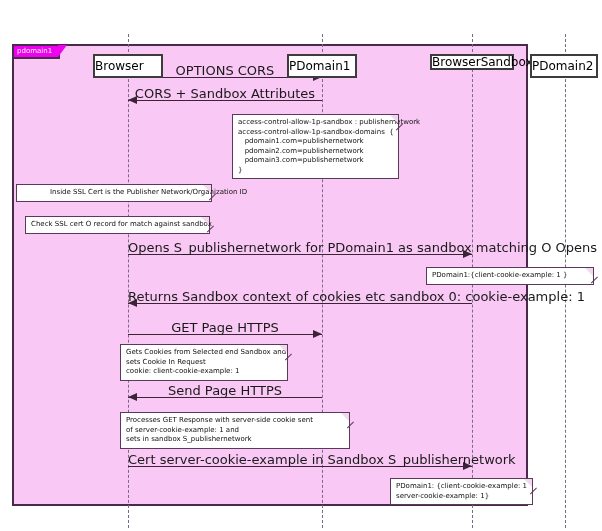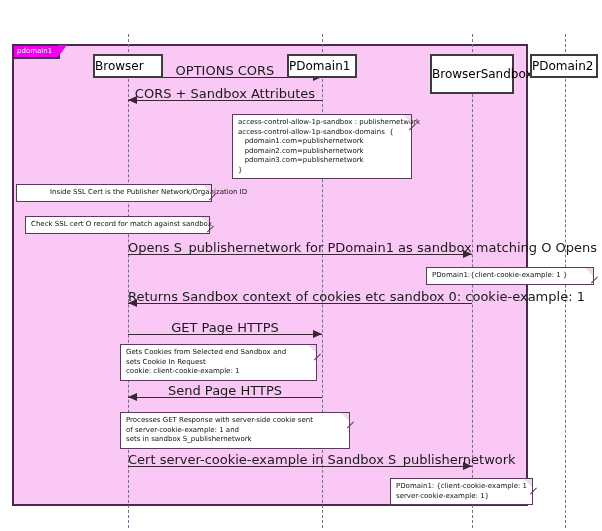--- a/index.html
+++ b/index.html
@@ -152,21 +152,21 @@
 
   <div id="lifelines-layer">
       <div class="lifeline-head" style="left: 93px; top: 10px; width: 70px; height: 24px;">
         <span>Browser</span>
       </div>
       <div class="lifeline-line" style="left: 128px; top: 34px; height: 494px;"></div>
       <div class="lifeline-head" style="left: 287px; top: 10px; width: 70px; height: 24px;">
         <span>PDomain1</span>
       </div>
       <div class="lifeline-line" style="left: 322px; top: 34px; height: 494px;"></div>
-      <div class="lifeline-head" style="left: 430px; top: 10px; width: 84px; height: 40px;">
+      <div class="lifeline-head" style="left: 430px; top: 10px; width: 84px; height: 16px;">
         <span>BrowserSandbox</span>
       </div>
       <div class="lifeline-line" style="left: 472px; top: 34px; height: 494px;"></div>
       <div class="lifeline-head" style="left: 530px; top: 10px; width: 68px; height: 24px;">
         <span>PDomain2</span>
       </div>
       <div class="lifeline-line" style="left: 565px; top: 34px; height: 494px;"></div>
     </div>
 
   <div id="messages-layer">
@@ -201,30 +201,30 @@
         <div class="msg-label">Send Page HTTPS</div>
       </div>
       <div class="msg" style="left: 128px; top: 466px; width: 344px;">
         <div class="msg-line" style="width: 344px;"></div>
         <div class="msg-arrow right" style="left: 335px;"></div>
         <div class="msg-label">Cert server-cookie-example in Sandbox S_publishernetwork</div>
       </div>
     </div>
 
   <div id="notes-layer">
-      <div class="note" style="left: 232px; top: 114px; width: 180px; min-height: 60px;">access-control-allow-1p-sandbox : publishernetwork
+      <div class="note" style="left: 232px; top: 114px; width: 167px; min-height: 60px;">access-control-allow-1p-sandbox : publishernetwork
 access-control-allow-1p-sandbox-domains  {
    pdomain1.com=publishernetwork
    pdomain2.com=publishernetwork
    pdomain3.com=publishernetwork
 }</div>
       <div class="note" style="left: 16px; top: 184px; width: 196px; min-height: 17px; padding-left: 33px;">Inside SSL Cert is the Publisher Network/Organization ID</div>
       <div class="note" style="left: 25px; top: 216px; width: 185px; min-height: 17px;">Check SSL cert O record for match against sandbox</div>
       <div class="note" style="left: 398px; top: 267px; width: 168px; min-height: 17px; margin-left: 28px;">PDomain1:{client-cookie-example: 1 }</div>
-      <div class="note" style="left: 120px; top: 344px; width: 197px; min-height: 34px;">Gets Cookies from Selected end Sandbox and
+      <div class="note" style="left: 120px; top: 344px; width: 168px; min-height: 34px;">Gets Cookies from Selected end Sandbox and
 sets Cookie In Request
 cookie: client-cookie-example: 1</div>
       <div class="note" style="left: 120px; top: 412px; width: 230px; min-height: 34px;">Processes GET Response with server-side cookie sent
 of server-cookie-example: 1 and
 sets in sandbox S_publishernetwork</div>
       <div class="note" style="left: 390px; top: 478px; width: 143px; min-height: 27px;">PDomain1: {client-cookie-example: 1
 server-cookie-example: 1}</div>
     </div>
 
 </div>

